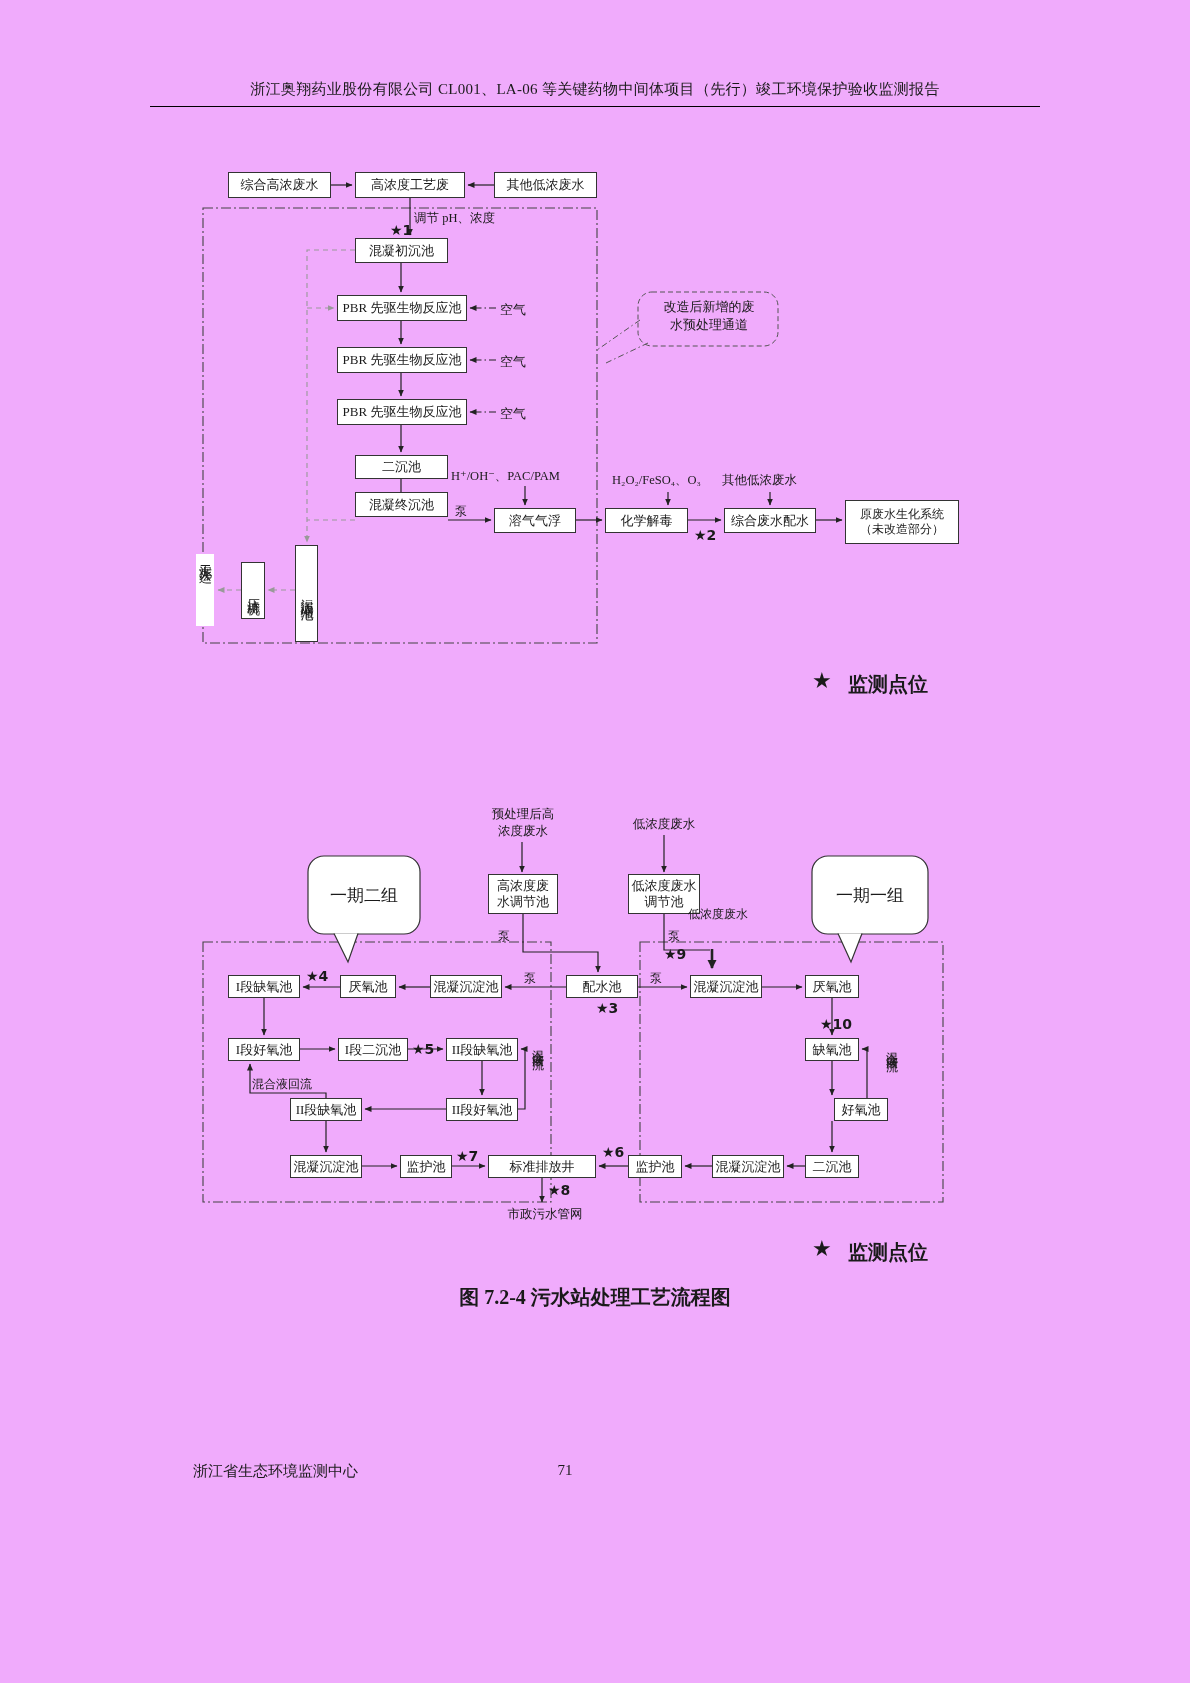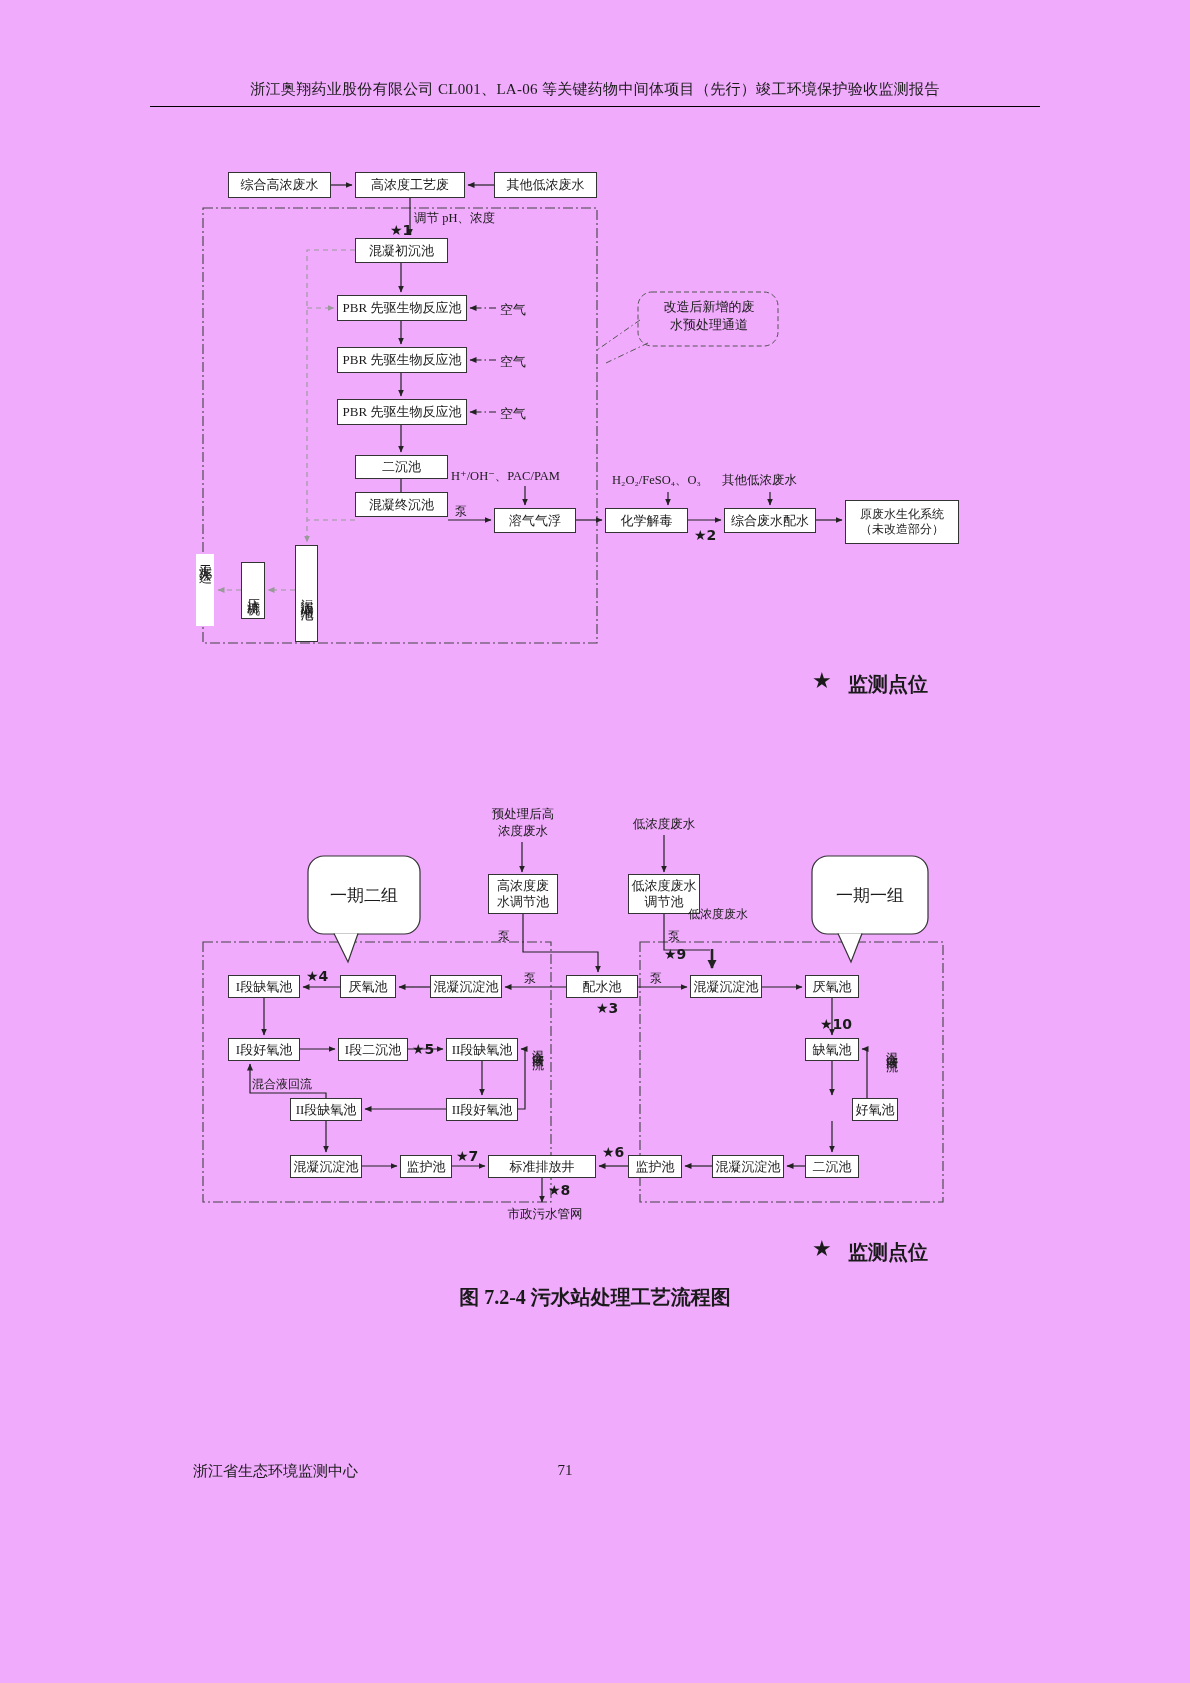--- a/index.html
+++ b/index.html
@@ -198,21 +198,21 @@
   <div class="bx" style="left:290px;top:1155px;width:72px;height:23px">混凝沉淀池</div>
   <div class="bx" style="left:400px;top:1155px;width:52px;height:23px">监护池</div>
   <div class="star" style="left:456px;top:1148px">★7</div>
   <div class="bx" style="left:488px;top:1155px;width:108px;height:23px">标准排放井</div>
 
   <div class="bx" style="left:690px;top:975px;width:72px;height:23px">混凝沉淀池</div>
   <div class="star" style="left:664px;top:946px">★9</div>
   <div class="bx" style="left:805px;top:975px;width:54px;height:23px">厌氧池</div>
   <div class="star" style="left:820px;top:1016px">★10</div>
   <div class="bx" style="left:805px;top:1038px;width:54px;height:23px">缺氧池</div>
-  <div class="bx" style="left:852px;top:1098px;width:46px;height:23px">好氧池</div>
+  <div class="bx" style="left:834px;top:1098px;width:54px;height:23px">好氧池</div>
   <div class="lbl v" style="left:884px;top:1042px;width:16px;height:80px">混合液回流</div>
   <div class="bx" style="left:805px;top:1155px;width:54px;height:23px">二沉池</div>
   <div class="bx" style="left:712px;top:1155px;width:72px;height:23px">混凝沉淀池</div>
   <div class="bx" style="left:628px;top:1155px;width:54px;height:23px">监护池</div>
   <div class="star" style="left:602px;top:1144px">★6</div>
 
   <div class="star" style="left:548px;top:1182px">★8</div>
   <div class="lbl wrap" style="left:490px;top:1206px;width:110px">市政污水管网</div>
 
   <div class="legend-star" style="left:812px;top:1236px">★</div>

